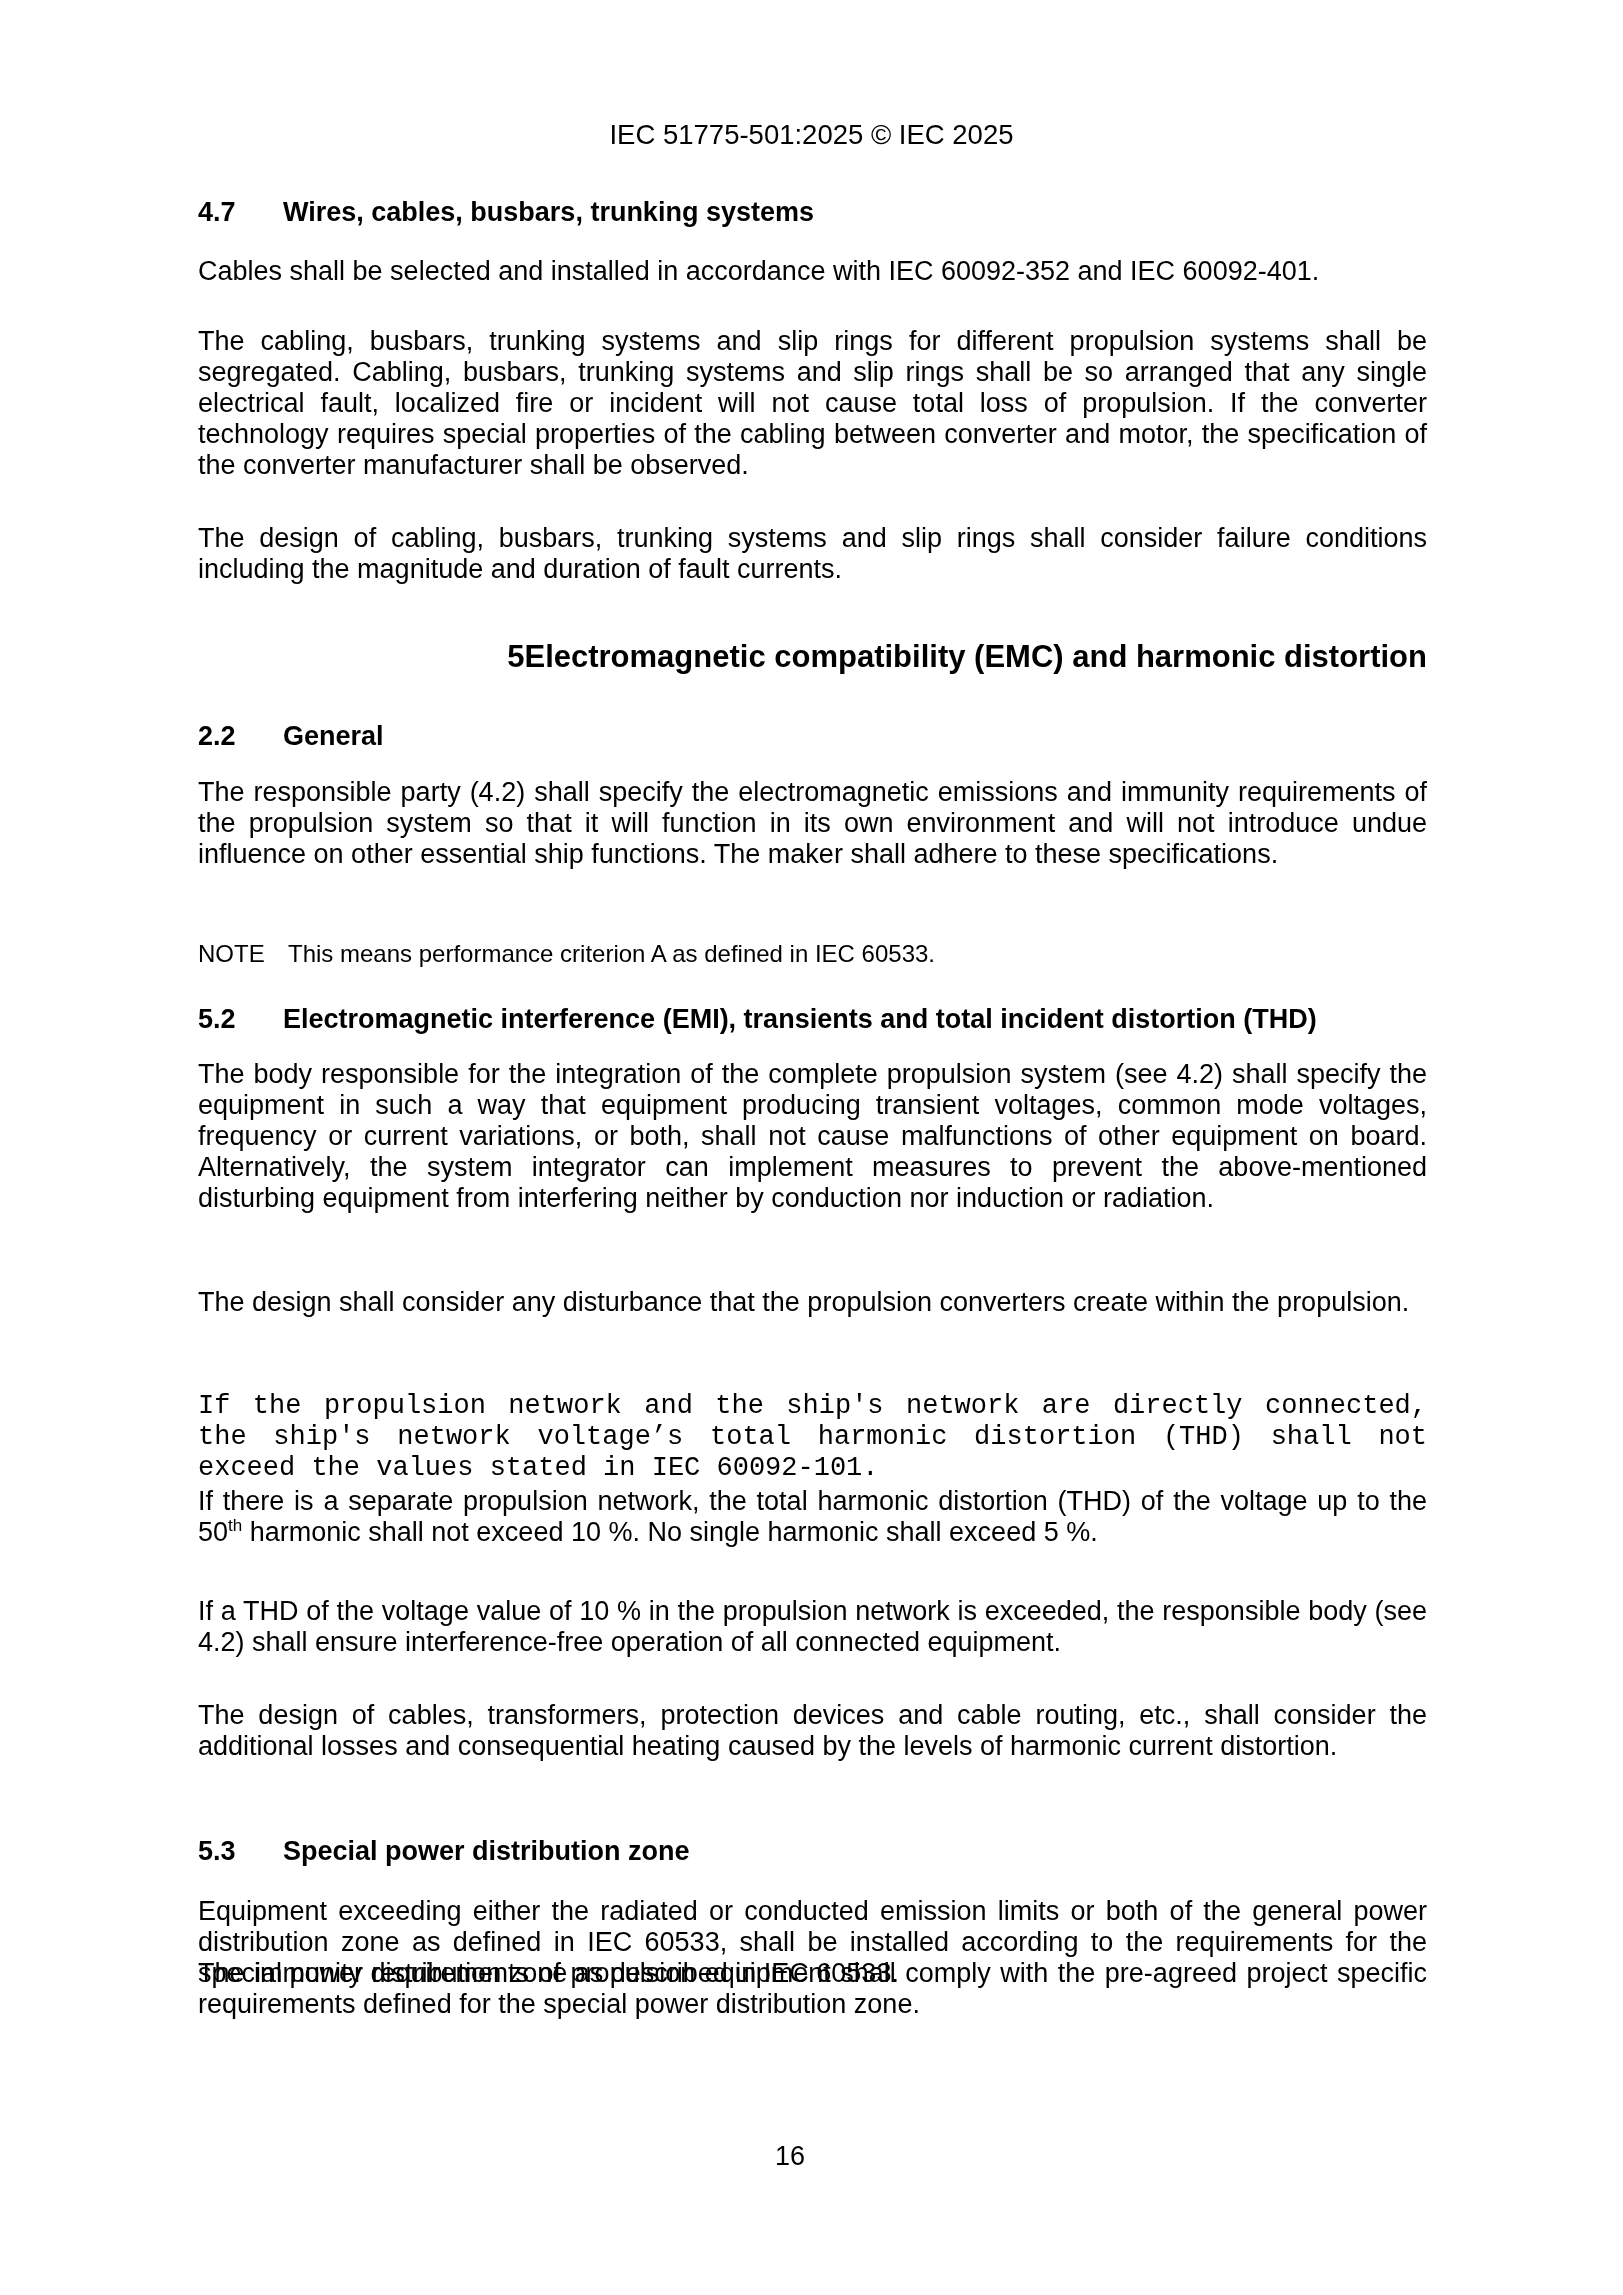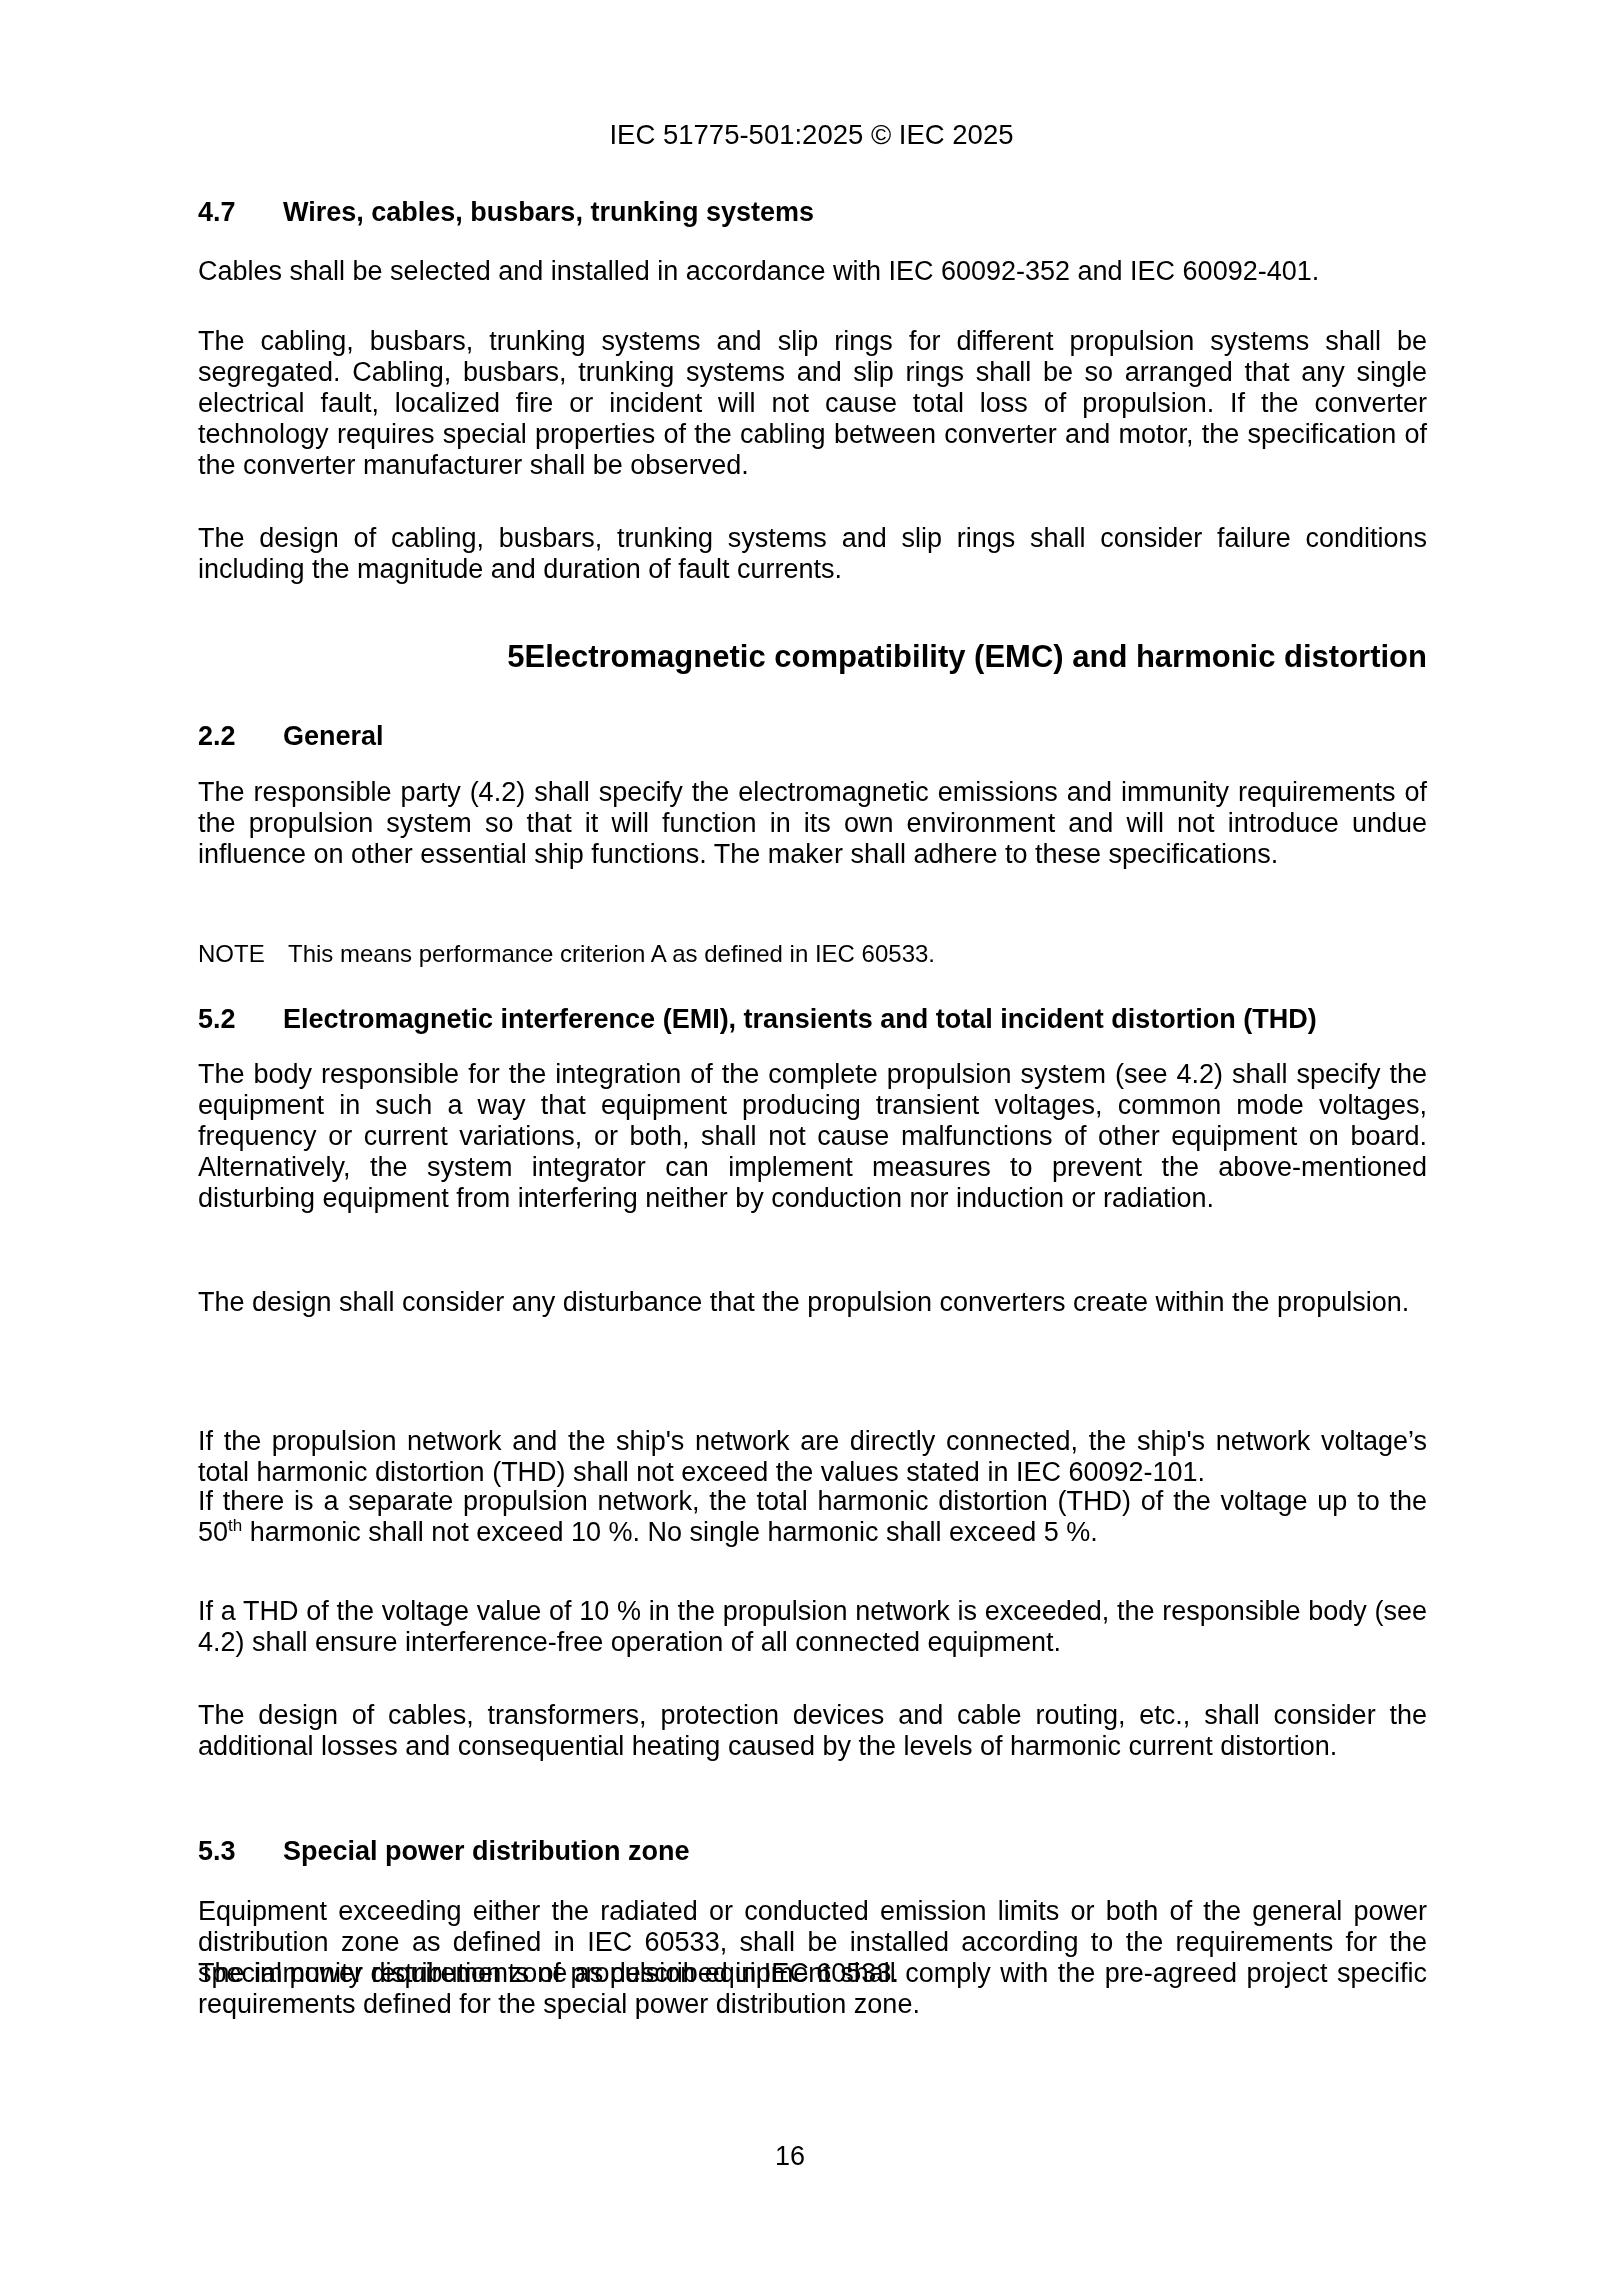--- a/index.html
+++ b/index.html
@@ -58,21 +58,21 @@
 <p class="abs col para" style="top:777px;">The responsible party (4.2) shall specify the electromagnetic emissions and immunity requirements of the propulsion system so that it will function in its own environment and will not introduce undue influence on other essential ship functions. The maker shall adhere to these specifications.</p>
 <div class="abs col note" style="top:941px;">
   <span class="label">NOTE</span><span>This means performance criterion A as defined in IEC 60533.</span>
 </div>
 
 <div class="abs col h2" style="top:1004px;">
   <span class="num">5.2</span><span>Electromagnetic interference (EMI), transients and total incident distortion (THD)</span>
 </div>
 <p class="abs col para" style="top:1059px;">The body responsible for the integration of the complete propulsion system (see 4.2) shall specify the equipment in such a way that equipment producing transient voltages, common mode voltages, frequency or current variations, or both, shall not cause malfunctions of other equipment on board. Alternatively, the system integrator can implement measures to prevent the above-mentioned disturbing equipment from interfering neither by conduction nor induction or radiation.</p>
 <p class="abs col para" style="top:1287px;">The design shall consider any disturbance that the propulsion converters create within the propulsion.</p>
-<p class="abs col para" style="top:1426px;">If the propulsion network and the ship's network are directly connected, the ship's network voltage’s total harmonic distortion (THD) shall not exceed the values stated in IEC 60092-101.</p>
+<p class="abs col para" style="top:1391px;font-family:Liberation Mono, monospace;">If the propulsion network and the ship's network are directly connected, the ship's network voltage’s total harmonic distortion (THD) shall not exceed the values stated in IEC 60092-101.</p>
 <p class="abs col para" style="top:1486px;"><span>If there is a separate propulsion network, the total harmonic distortion (THD) of the voltage up to the 50</span><sup>th</sup><span> harmonic shall not exceed 10 %. No single harmonic shall exceed 5 %.</span></p>
 <p class="abs col para" style="top:1596px;">If a THD of the voltage value of 10 % in the propulsion network is exceeded, the responsible body (see 4.2) shall ensure interference-free operation of all connected equipment.</p>
 <p class="abs col para" style="top:1700px;">The design of cables, transformers, protection devices and cable routing, etc., shall consider the additional losses and consequential heating caused by the levels of harmonic current distortion.</p>
 
 <div class="abs col h2" style="top:1836px;">
   <span class="num">5.3</span><span>Special power distribution zone</span>
 </div>
 <p class="abs col para" style="top:1896px;">Equipment exceeding either the radiated or conducted emission limits or both of the general power distribution zone as defined in IEC 60533, shall be installed according to the requirements for the special power distribution zone as described in IEC 60533.</p>
 <p class="abs col para" style="top:1958px;">The immunity requirements of propulsion equipment shall comply with the pre-agreed project specific requirements defined for the special power distribution zone.</p>
 

